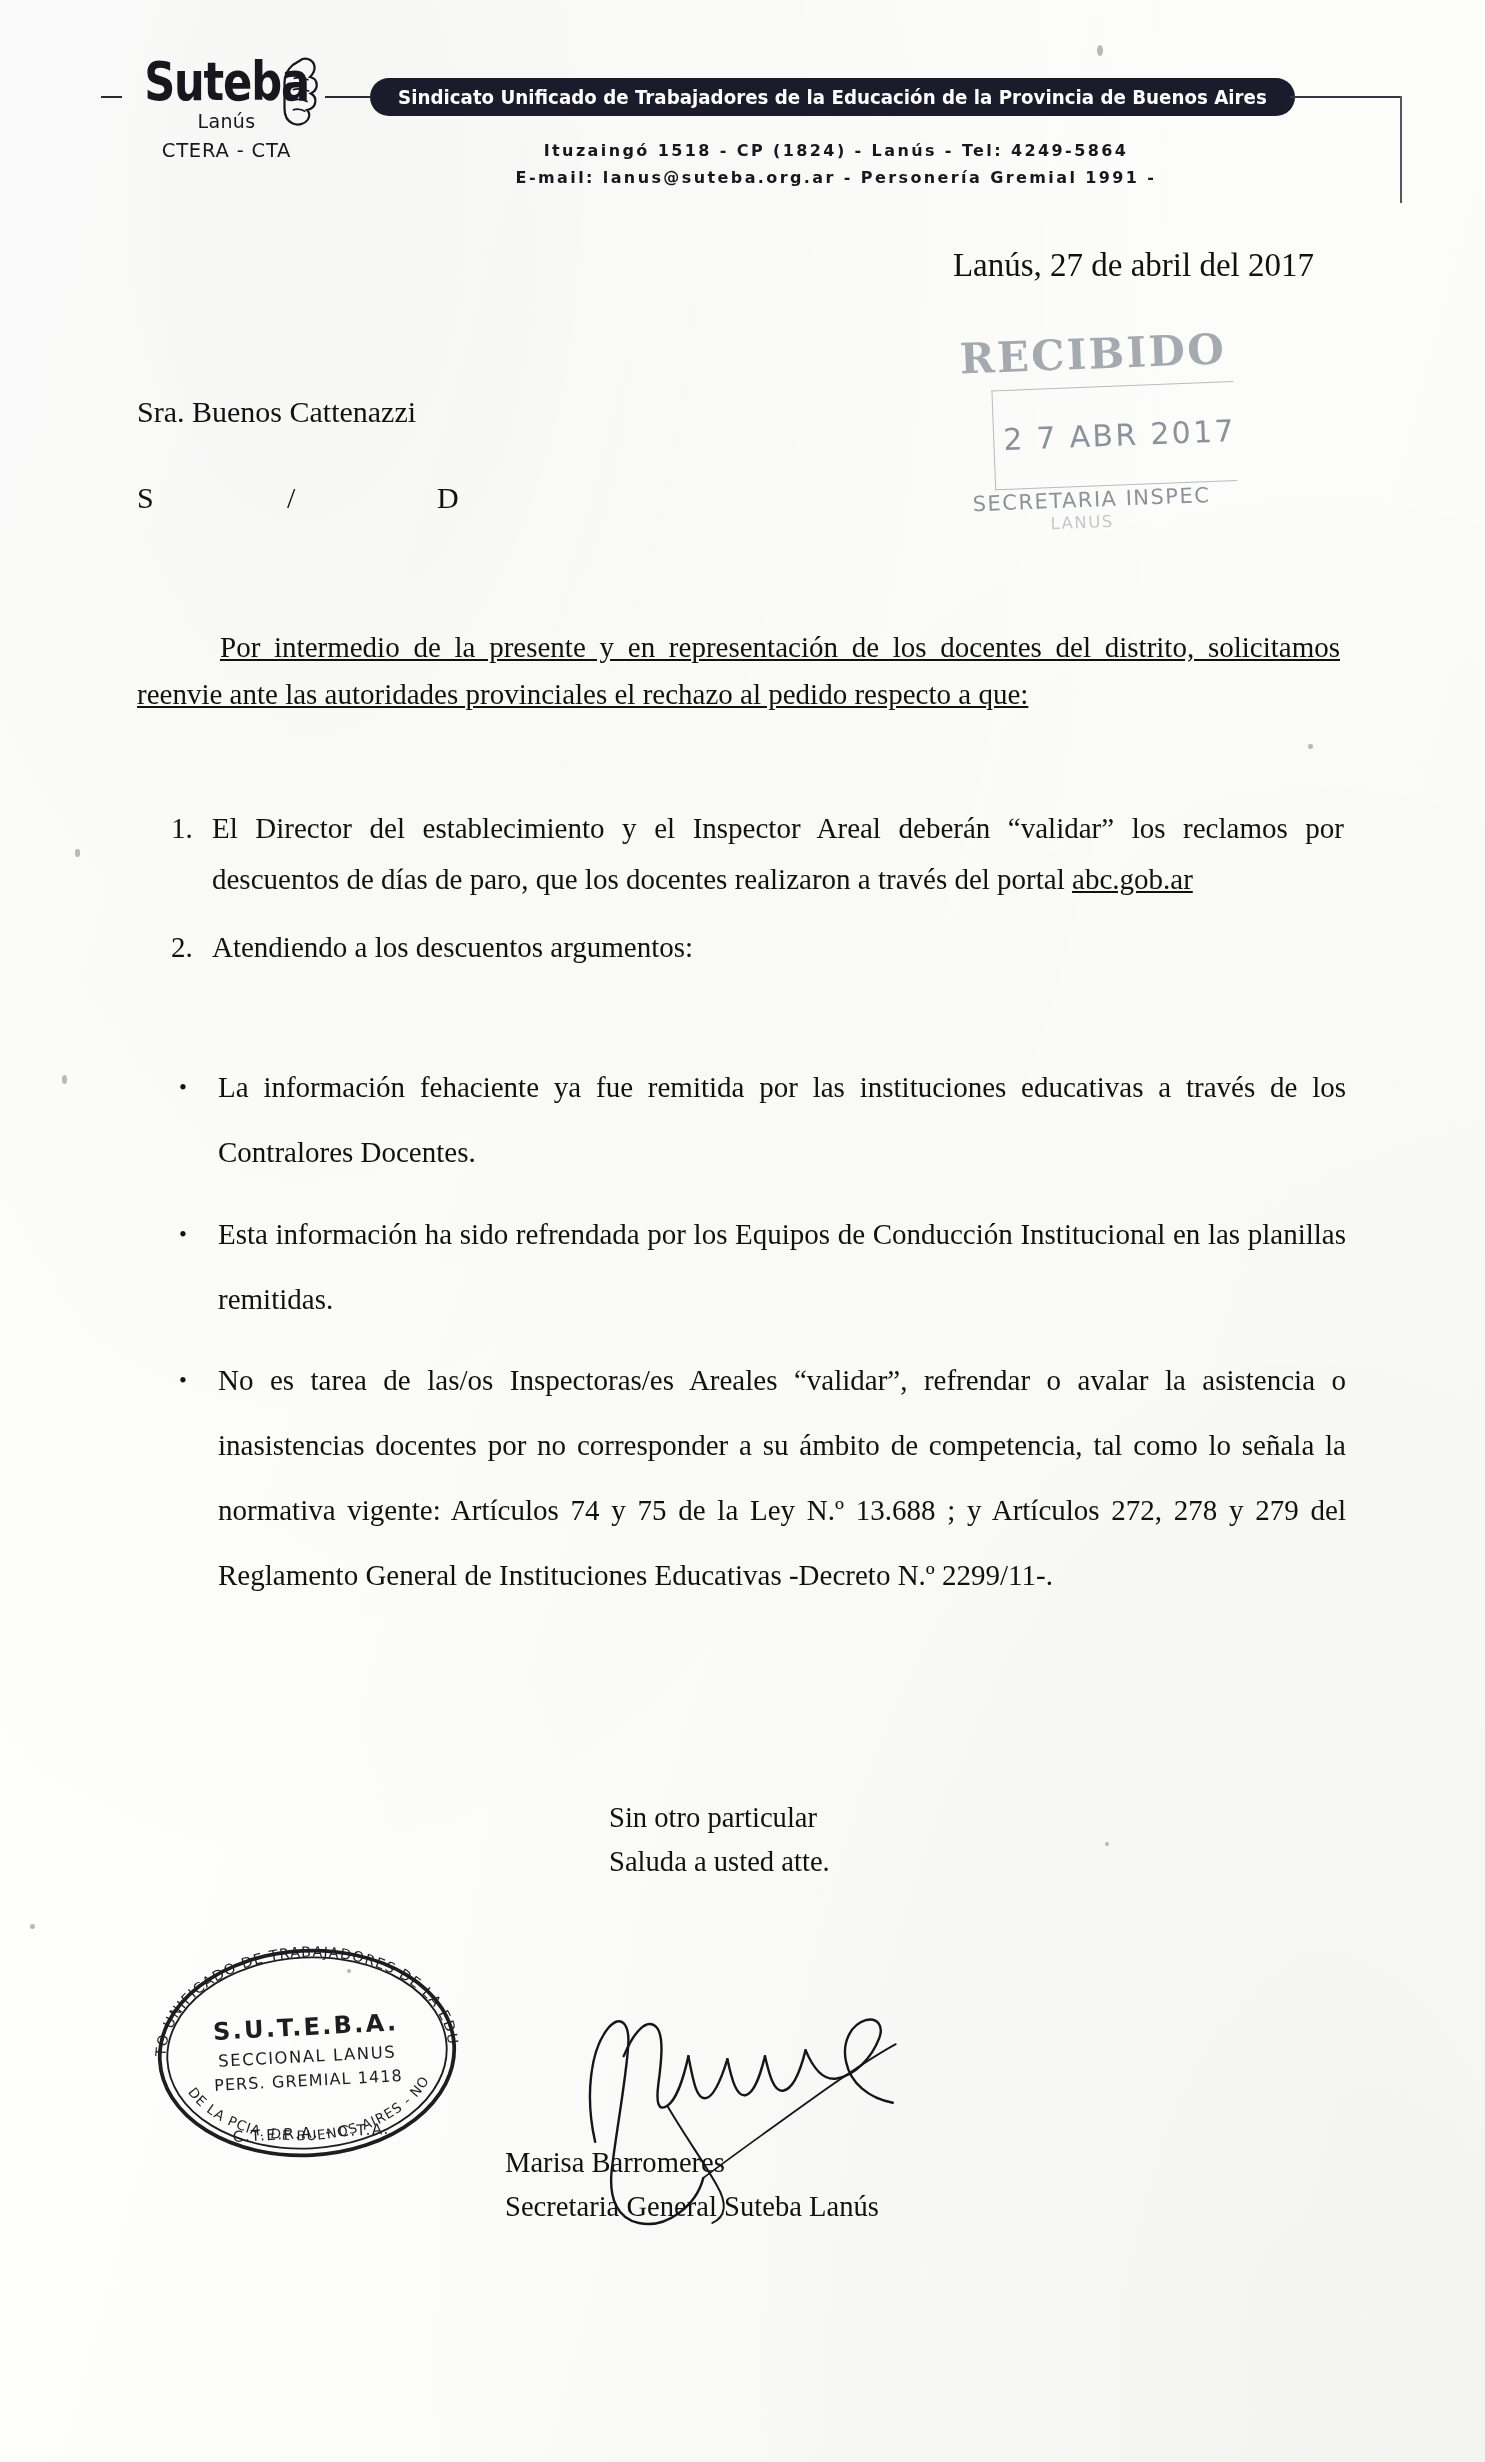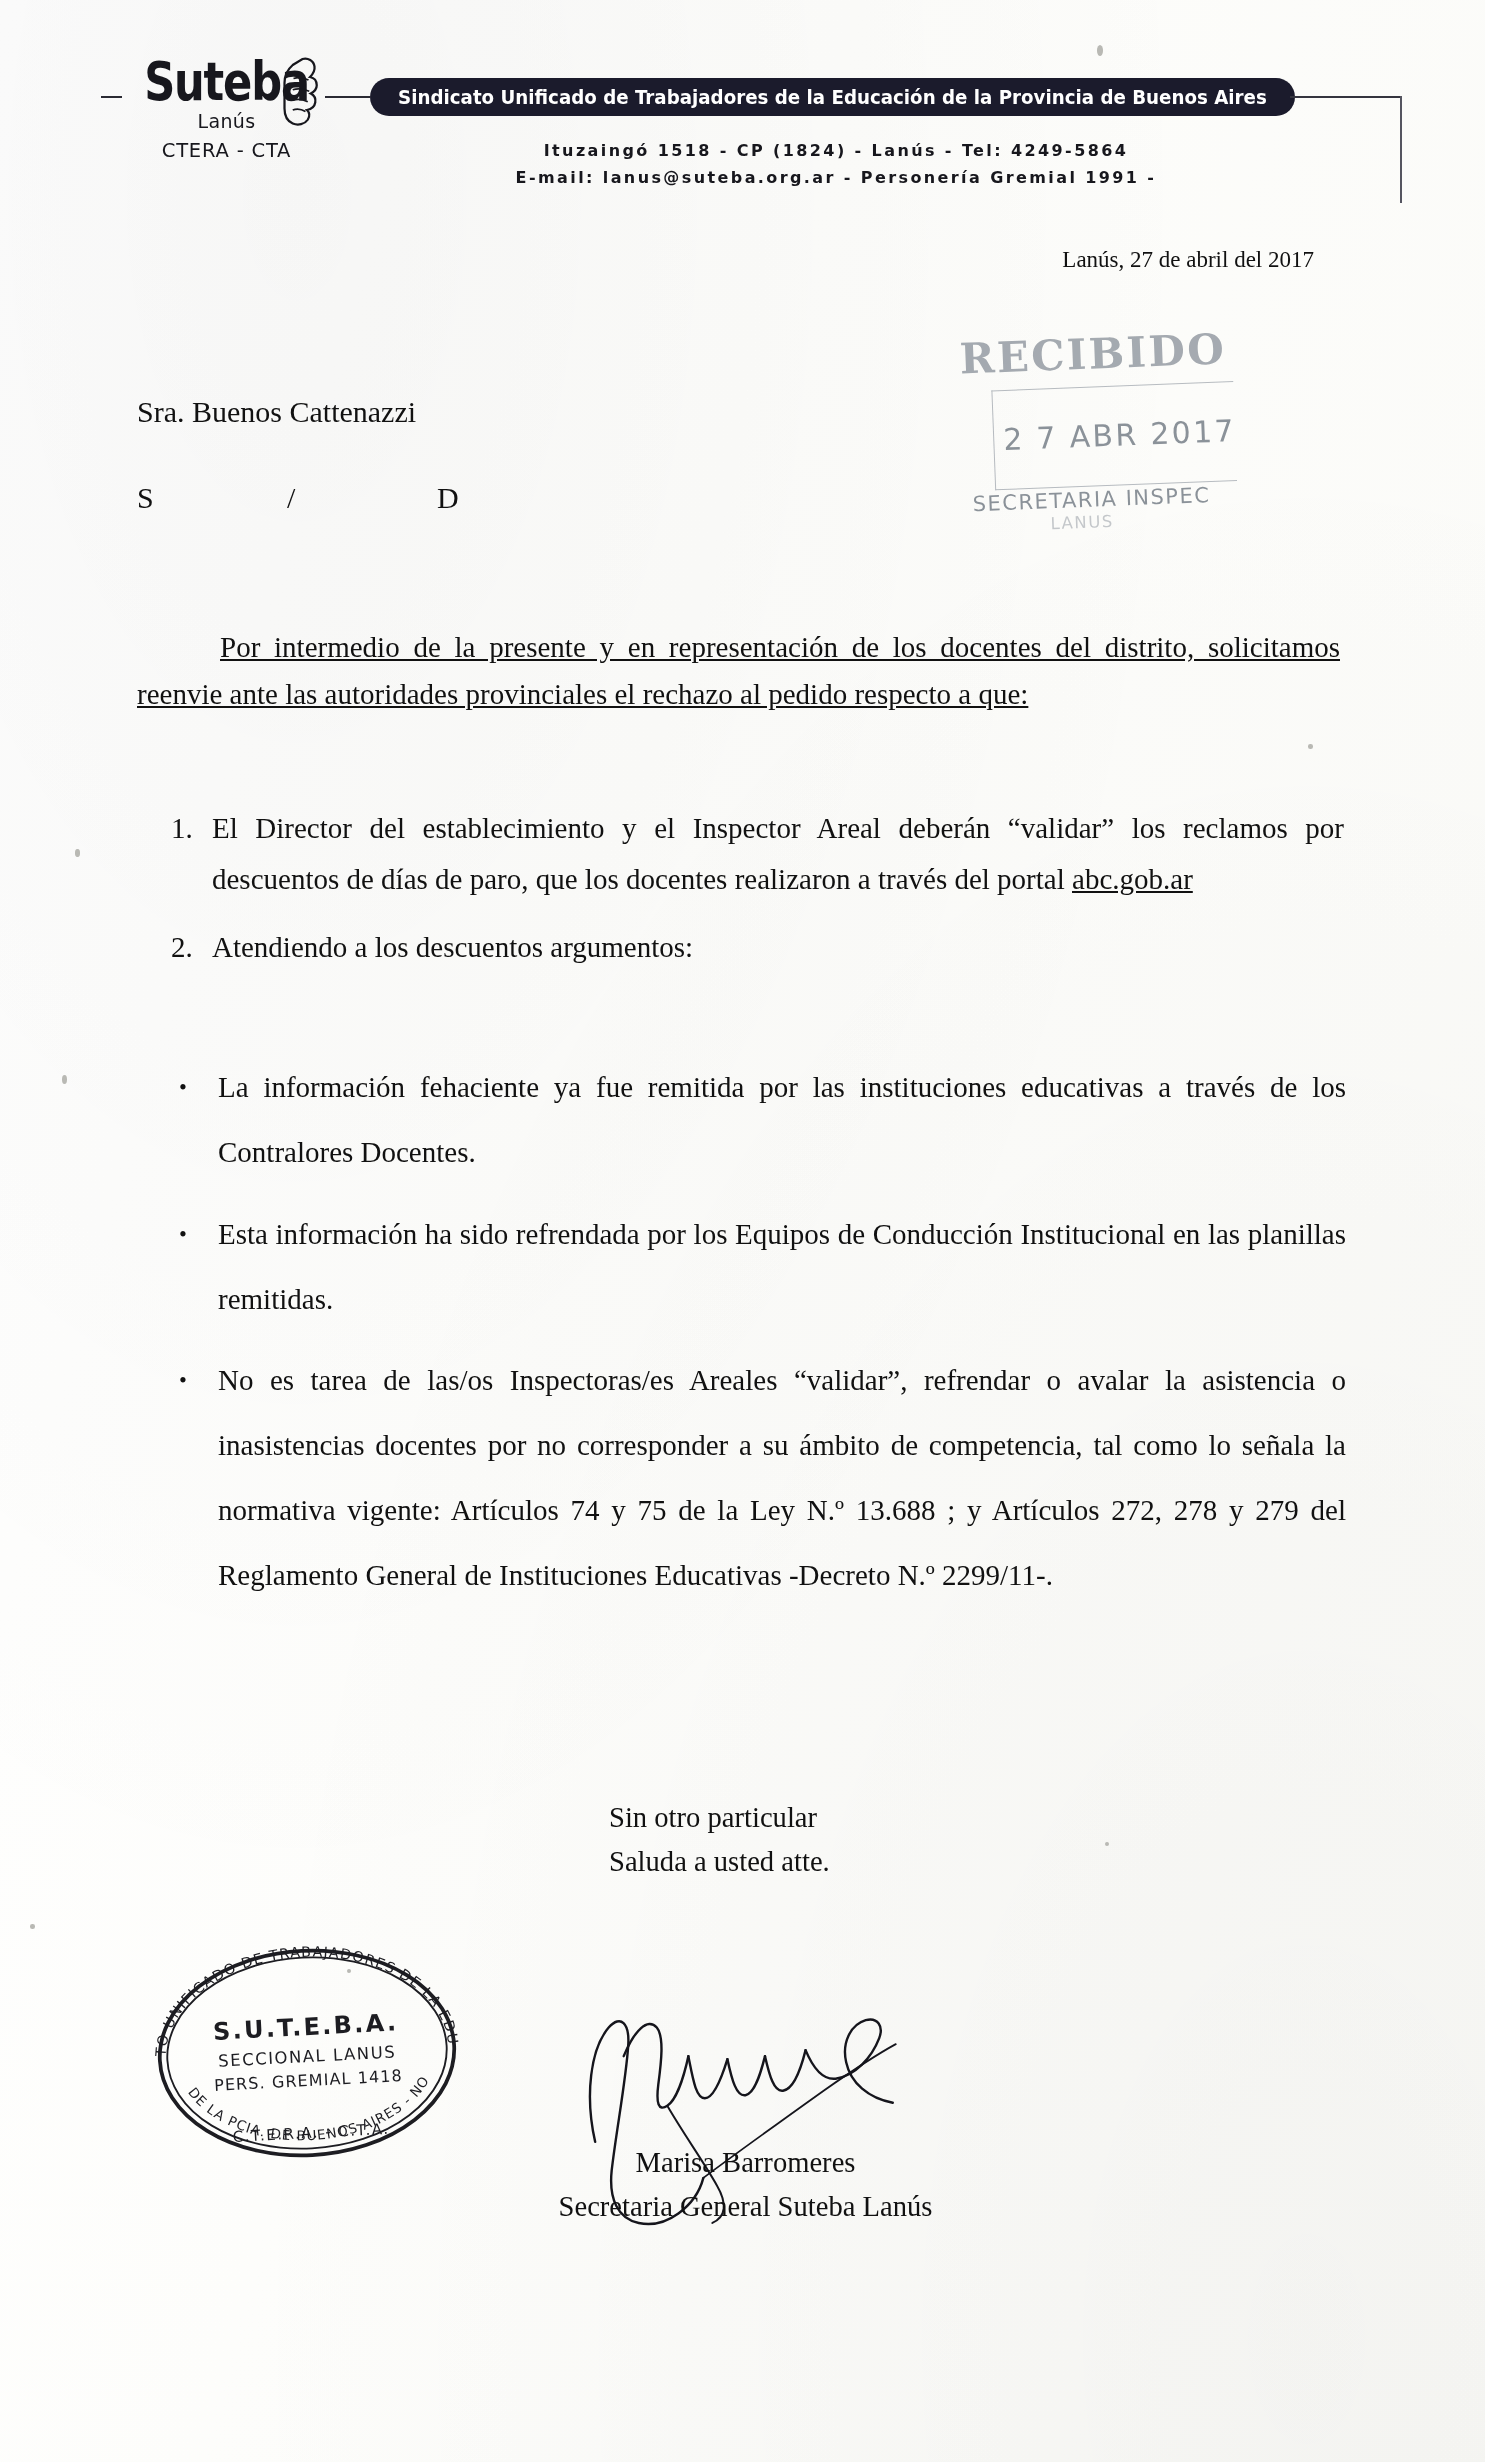--- a/index.html
+++ b/index.html
@@ -146,21 +146,21 @@
     color: #17171d;
     letter-spacing: 2.4px;
     line-height: 27px;
   }
 
   
   .date-line {
     position: absolute;
     right: 171px;
     top: 247px;
-    font-size: 23px;
+    font-size: 33px;
     white-space: nowrap;
   }
   .addressee {
     position: absolute;
     left: 137px;
     top: 388px;
     font-size: 30px;
     line-height: 47px;
   }
   .sd-line {
@@ -238,21 +238,20 @@
     font-size: 28.6px;
     line-height: 44px;
   }
 
   .signature-name {
     position: absolute;
     left: 505px;
     top: 2141px;
     font-size: 28.6px;
     line-height: 44px;
-    text-align: center;
     width: 481px;
   }
 
   
   .recibido-stamp {
     position: absolute;
     left: 949px;
     top: 329px;
     width: 316px;
     height: 203px;

